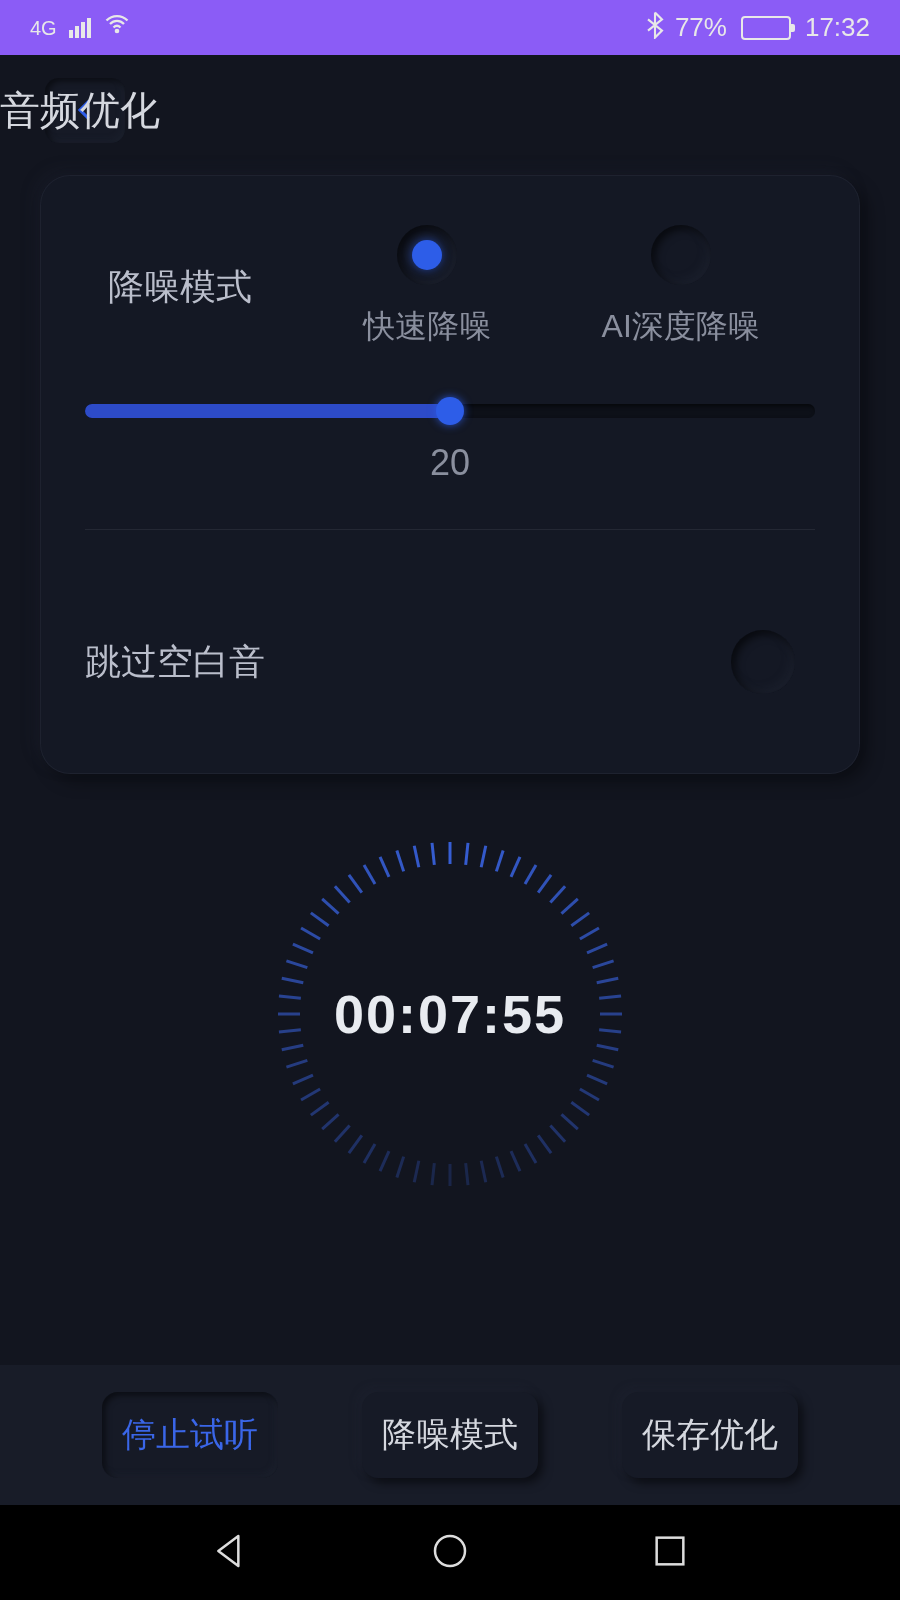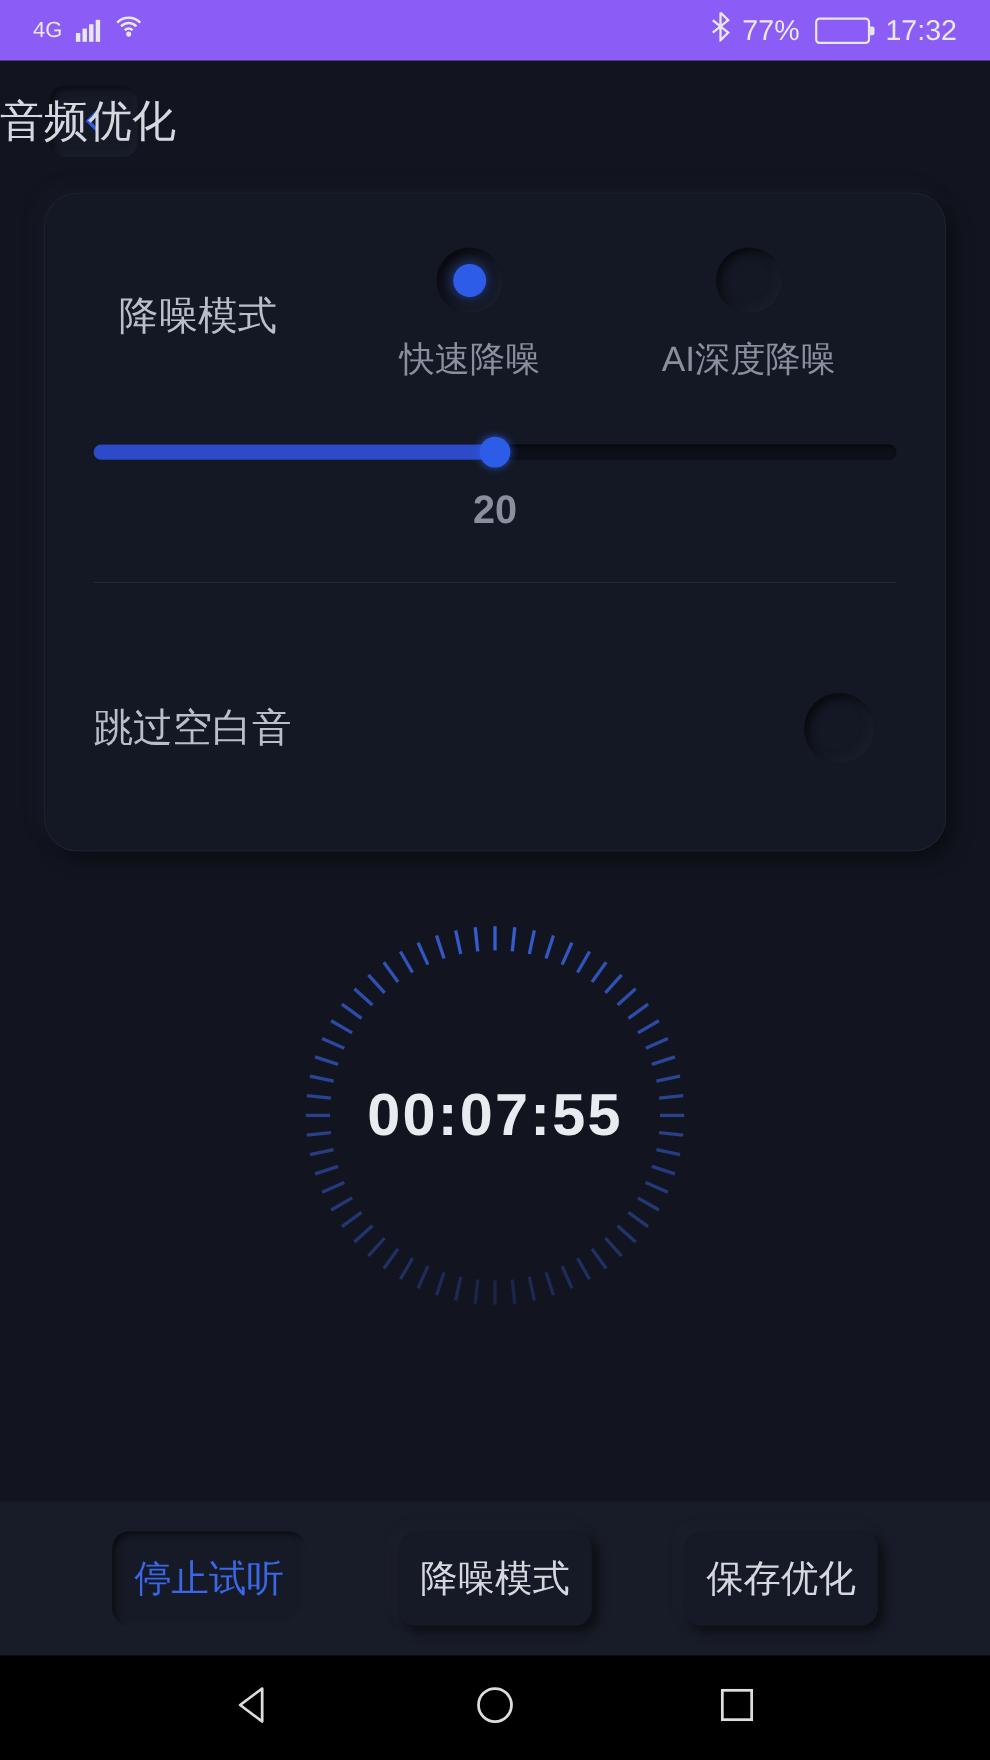--- a/index.html
+++ b/index.html
@@ -98,21 +98,21 @@
     box-shadow: inset 2px 2px 4px rgba(0,0,0,0.6);
   }
   .slider-fill {
     height:100%; width:50%; background:#2d4bc8; border-radius:7px;
   }
   .slider-thumb {
     position:absolute; left:50%; top:50%; transform:translate(-50%,-50%);
     width:28px; height:28px; border-radius:50%; background:#2d5de8;
     box-shadow: 0 0 8px rgba(45,93,232,0.8);
   }
-  .slider-value { text-align:center; font-size:36px; color:#8a8f9e; margin-top:24px;font-weight:bold; }
+  .slider-value { text-align:center; font-size:36px; color:#8a8f9e; margin-top:24px; }
 
   .divider { height:1px; background:rgba(110,115,130,0.18); margin-top:45px; }
 
   .row-toggle {
     display:flex; justify-content:space-between; align-items:center;
     margin-top: 100px; padding-right: 20px;
   }
   .toggle-circle {
     width: 64px; height:64px; border-radius:50%;
     background:#141824;

